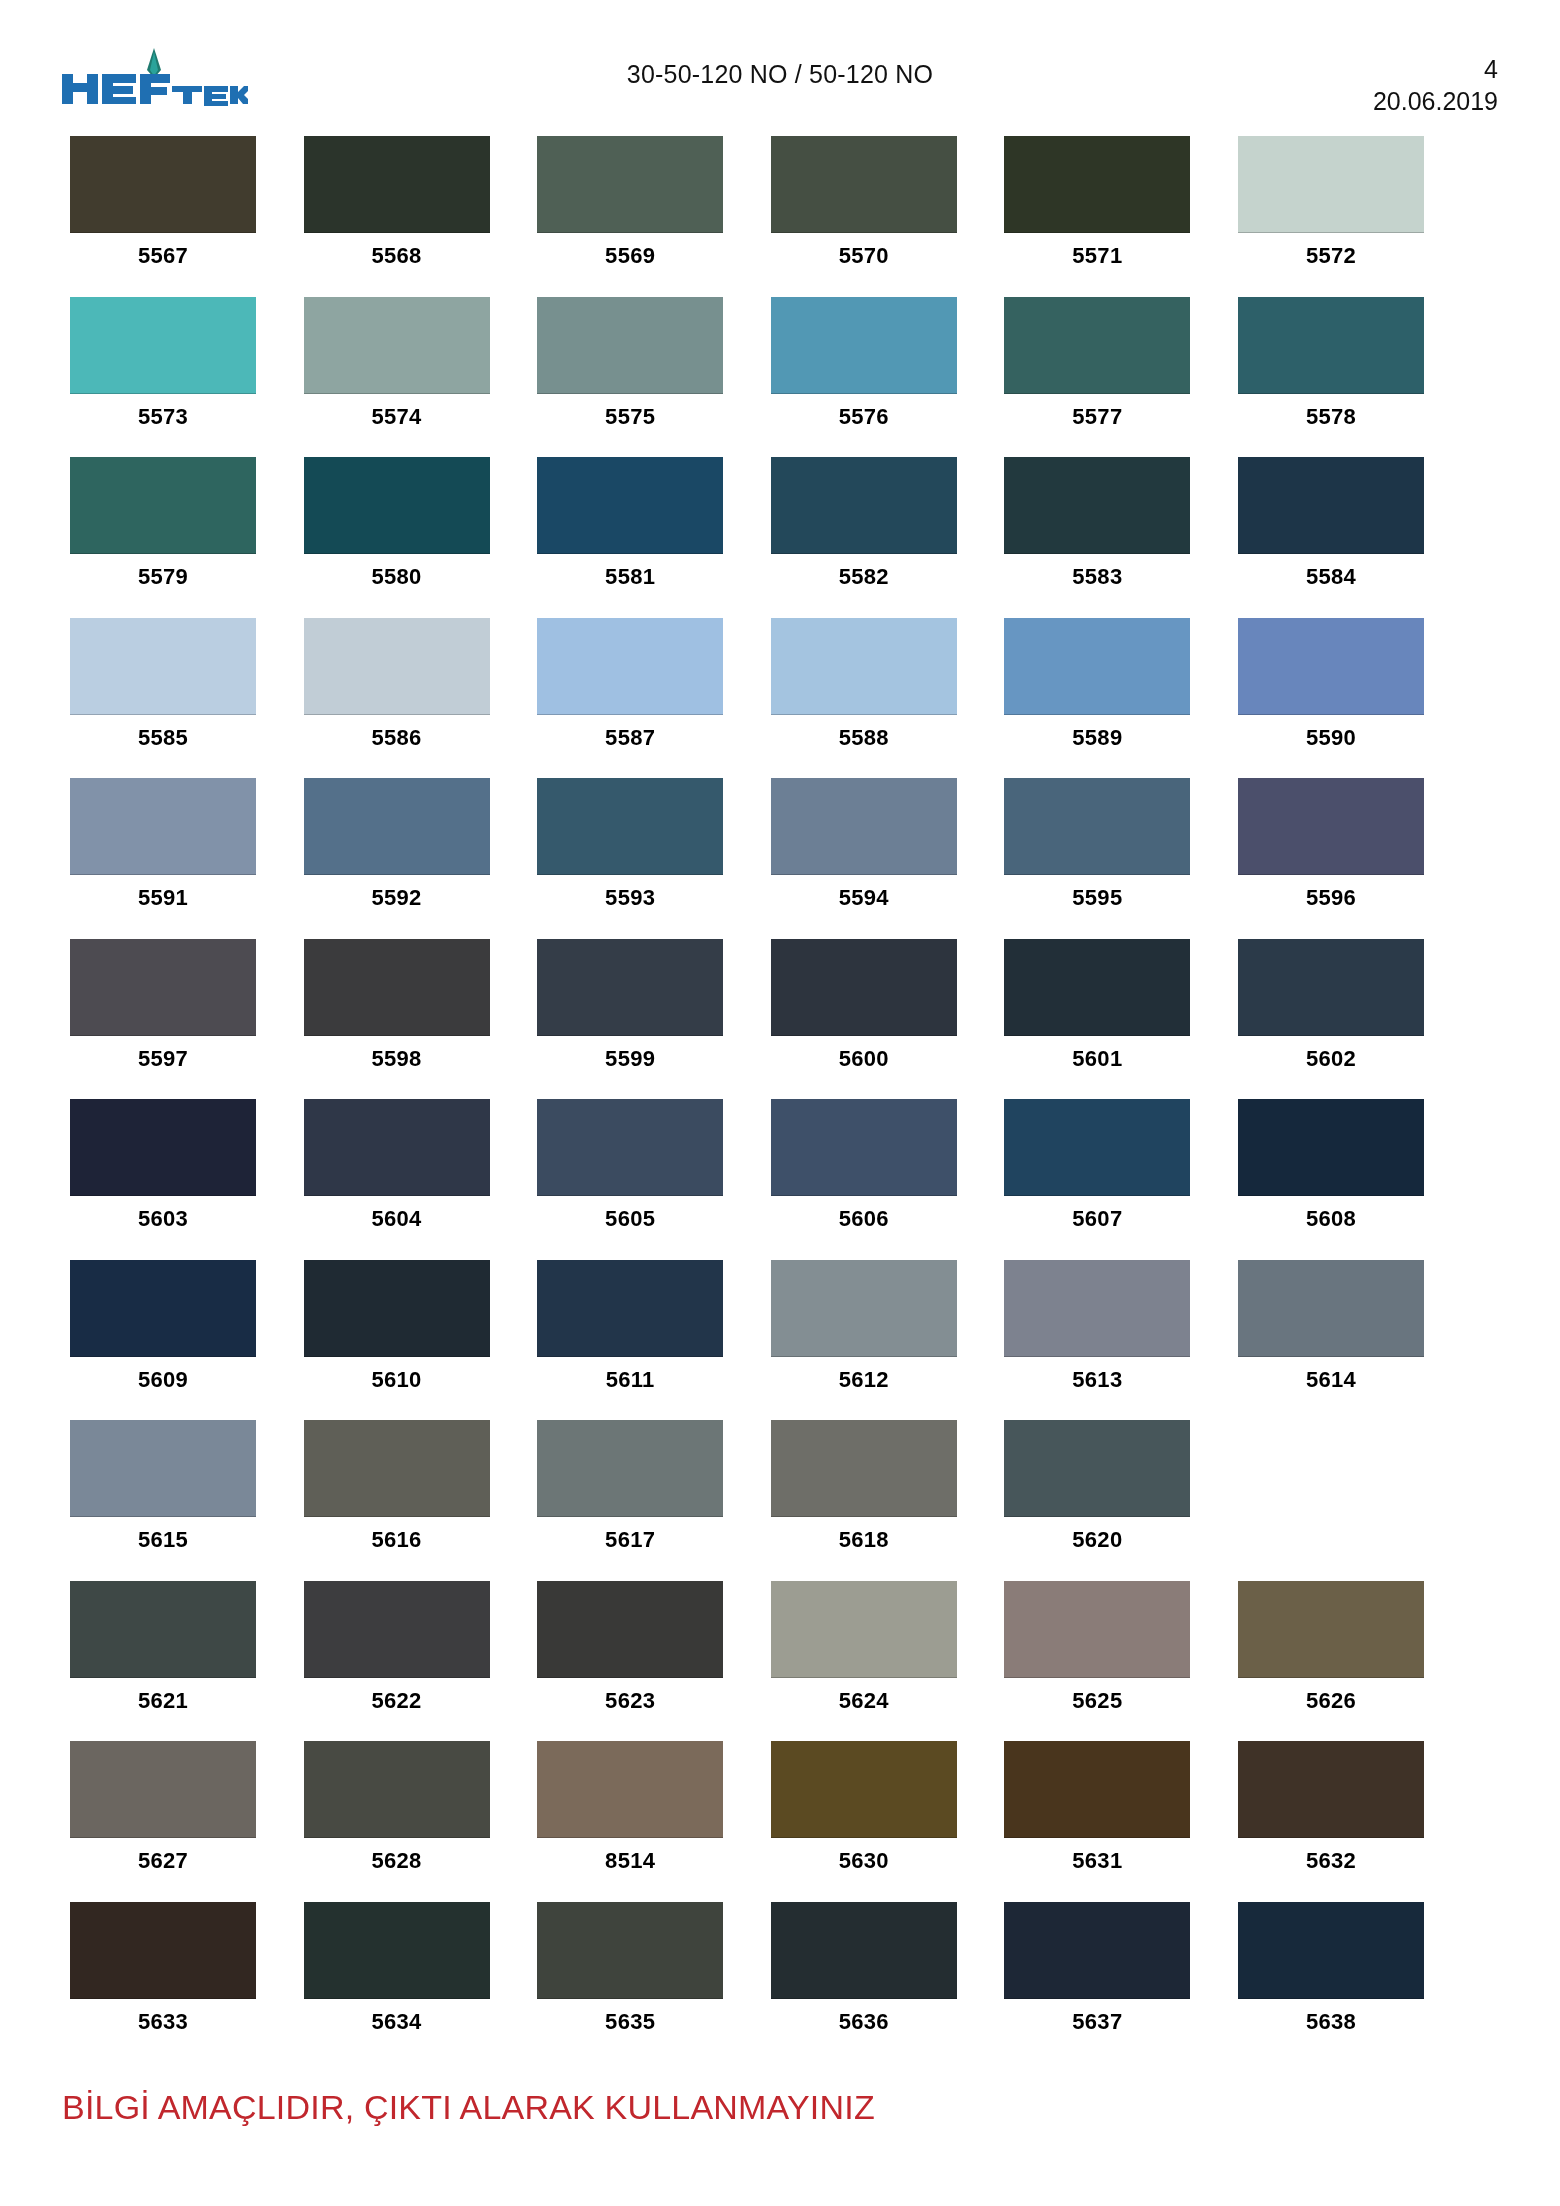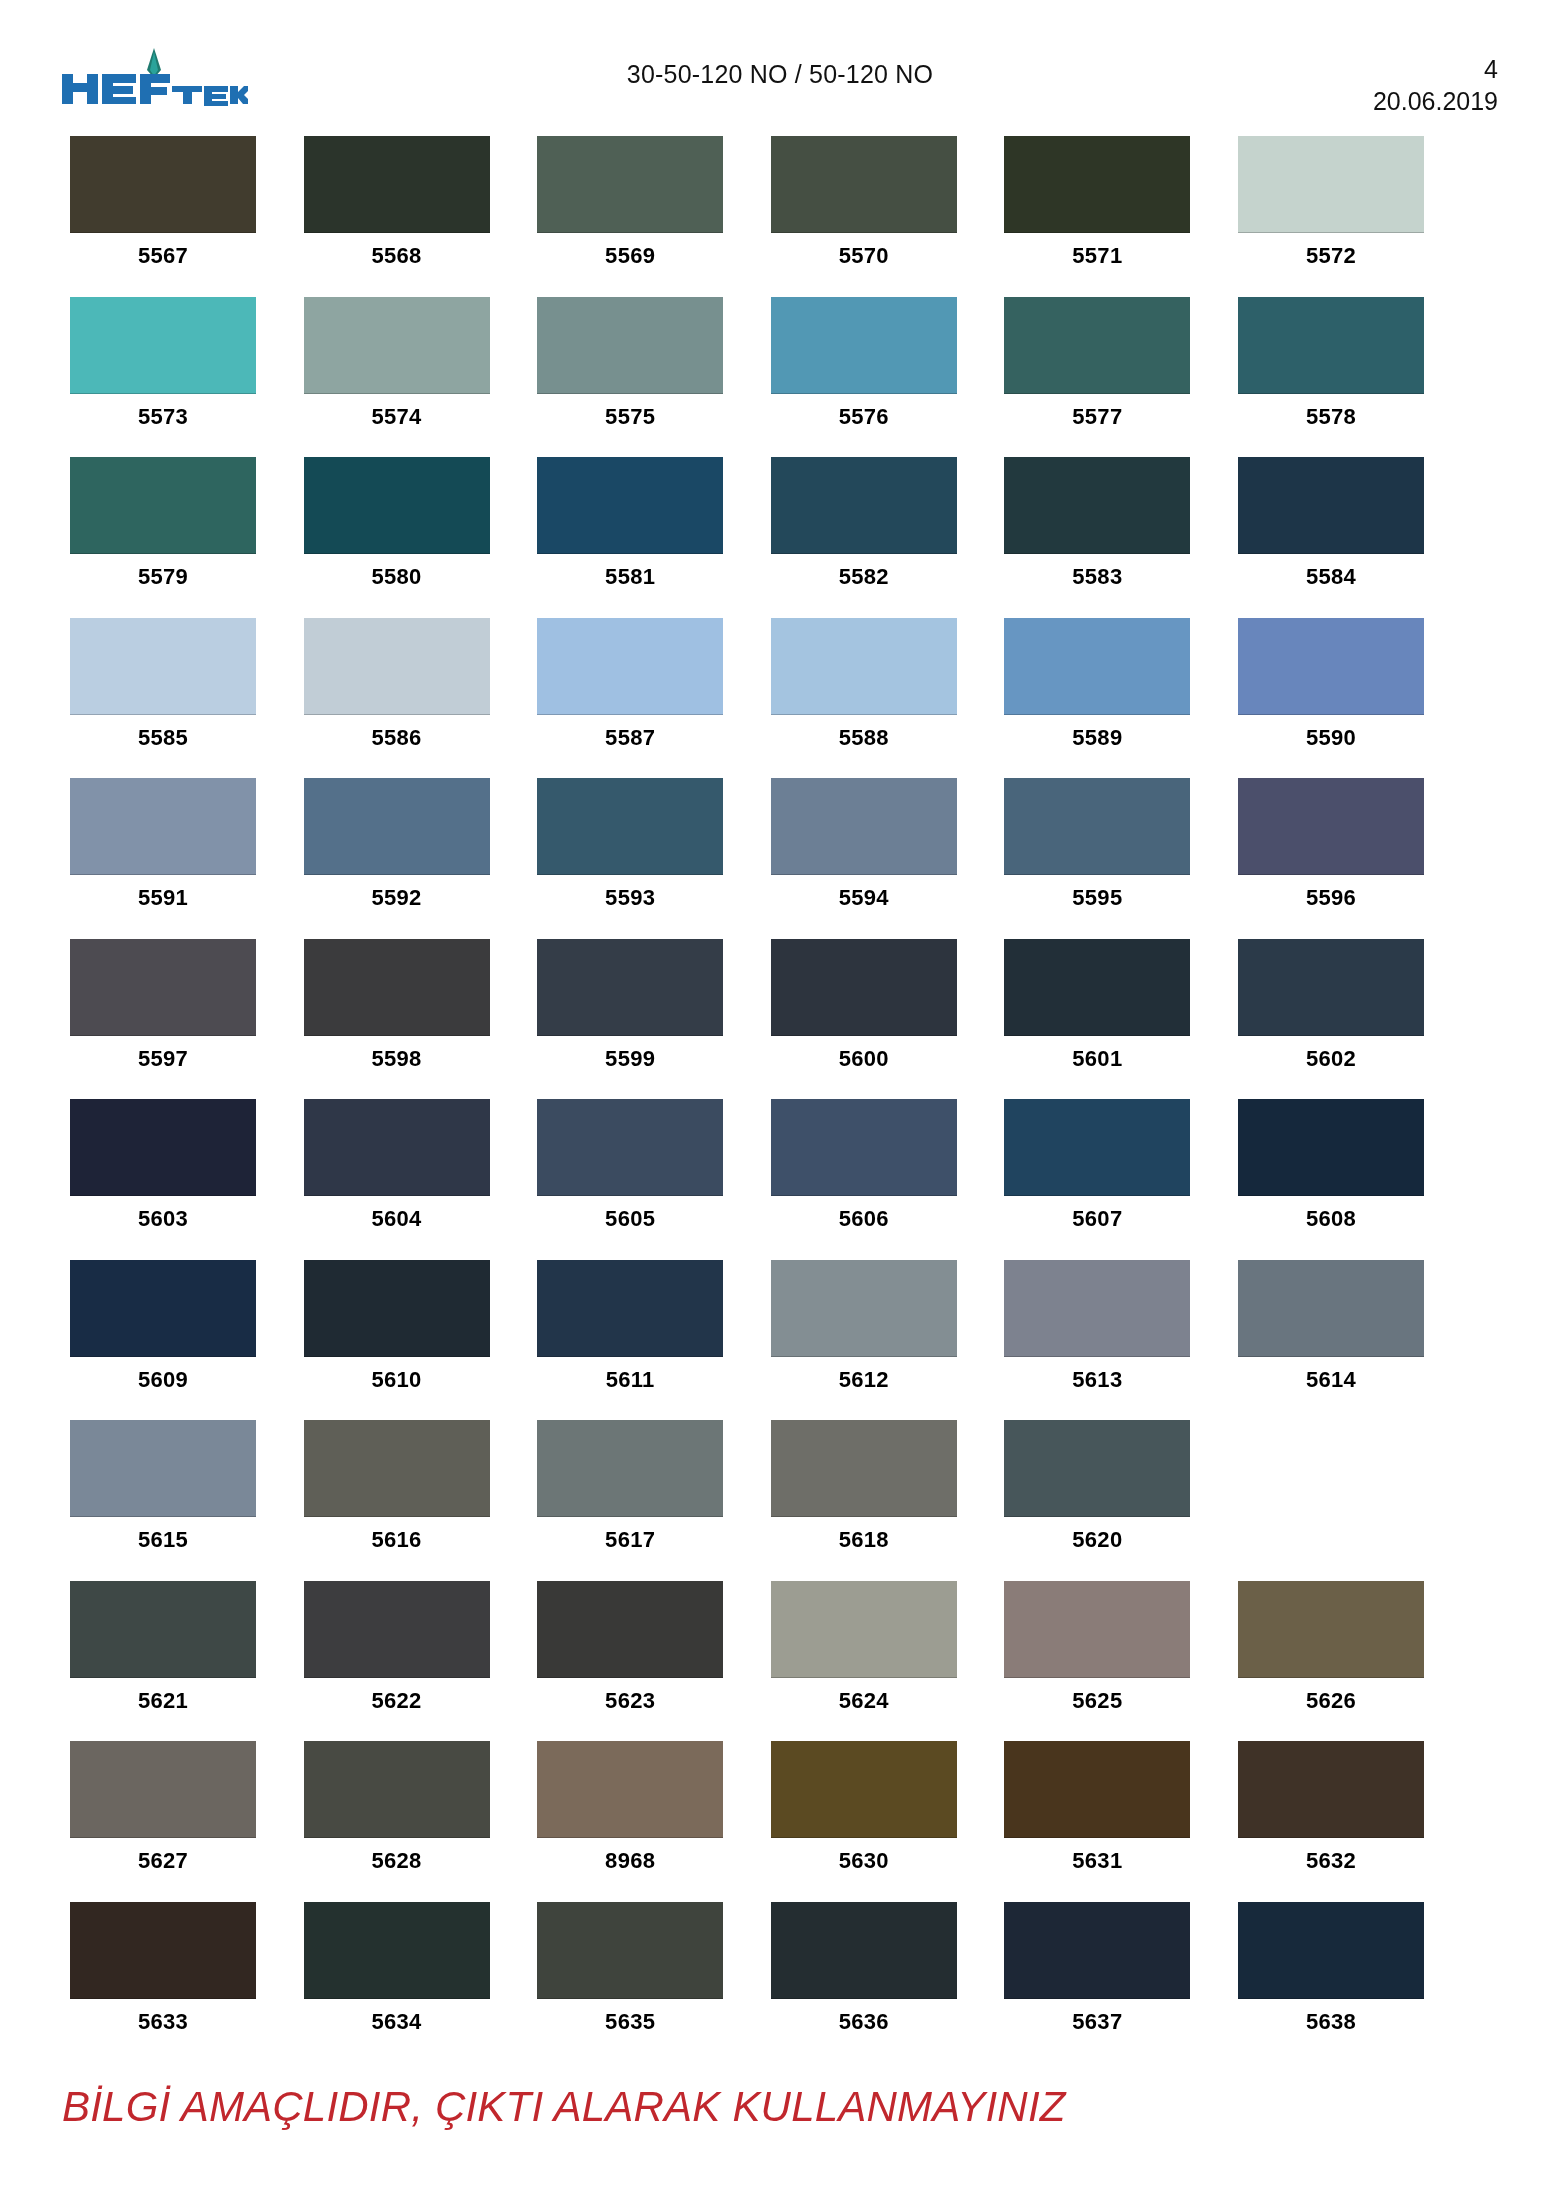--- a/index.html
+++ b/index.html
@@ -118,26 +118,25 @@
   }
 
   
   .footer {
     position: absolute;
     left: 62px;
     top: 2084px;
     width: 1420px;
   }
   .footer-warning {
-    font-size: 42px;
+    font-size: 34px;
     line-height: 46px;
     color: #c1272d;
     letter-spacing: 0.2px;
     white-space: nowrap;
-    font-style: italic;
   }
 </style>
 </head>
 <body>
 
 <div class="page">
 
   <div class="header">
 
     <div class="logo">
@@ -430,21 +429,21 @@
         <div class="swatch-cell">
           <div class="swatch-chip" style="background: rgb(107, 102, 96);"></div>
           <div class="swatch-label">5627</div>
         </div>
         <div class="swatch-cell">
           <div class="swatch-chip" style="background: rgb(72, 74, 67);"></div>
           <div class="swatch-label">5628</div>
         </div>
         <div class="swatch-cell">
           <div class="swatch-chip" style="background: rgb(123, 106, 90);"></div>
-          <div class="swatch-label">8968</div>
+          <div class="swatch-label">8514</div>
         </div>
         <div class="swatch-cell">
           <div class="swatch-chip" style="background: rgb(91, 74, 34);"></div>
           <div class="swatch-label">5630</div>
         </div>
         <div class="swatch-cell">
           <div class="swatch-chip" style="background: rgb(73, 53, 29);"></div>
           <div class="swatch-label">5631</div>
         </div>
         <div class="swatch-cell">

